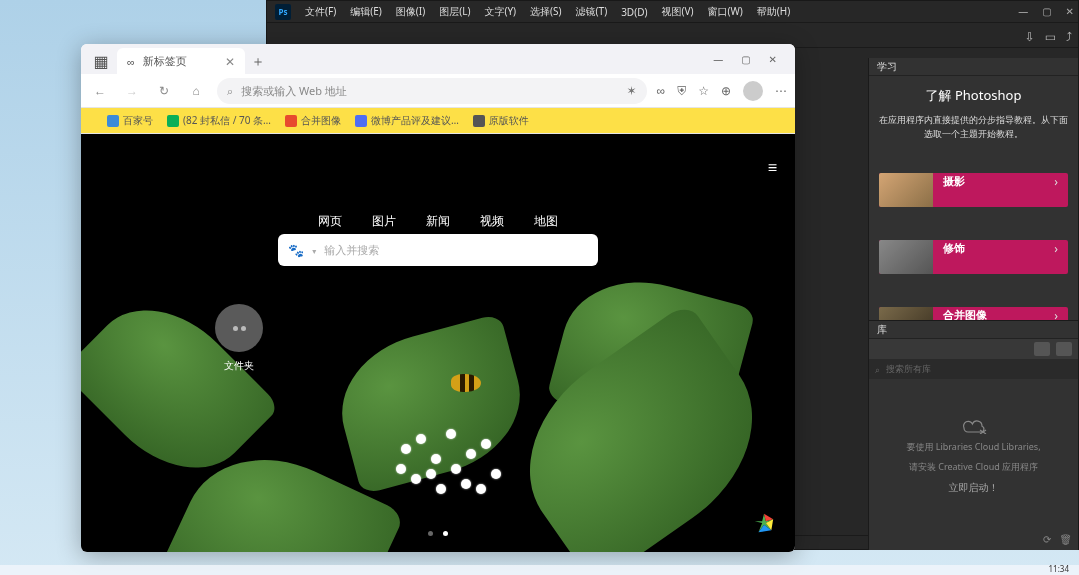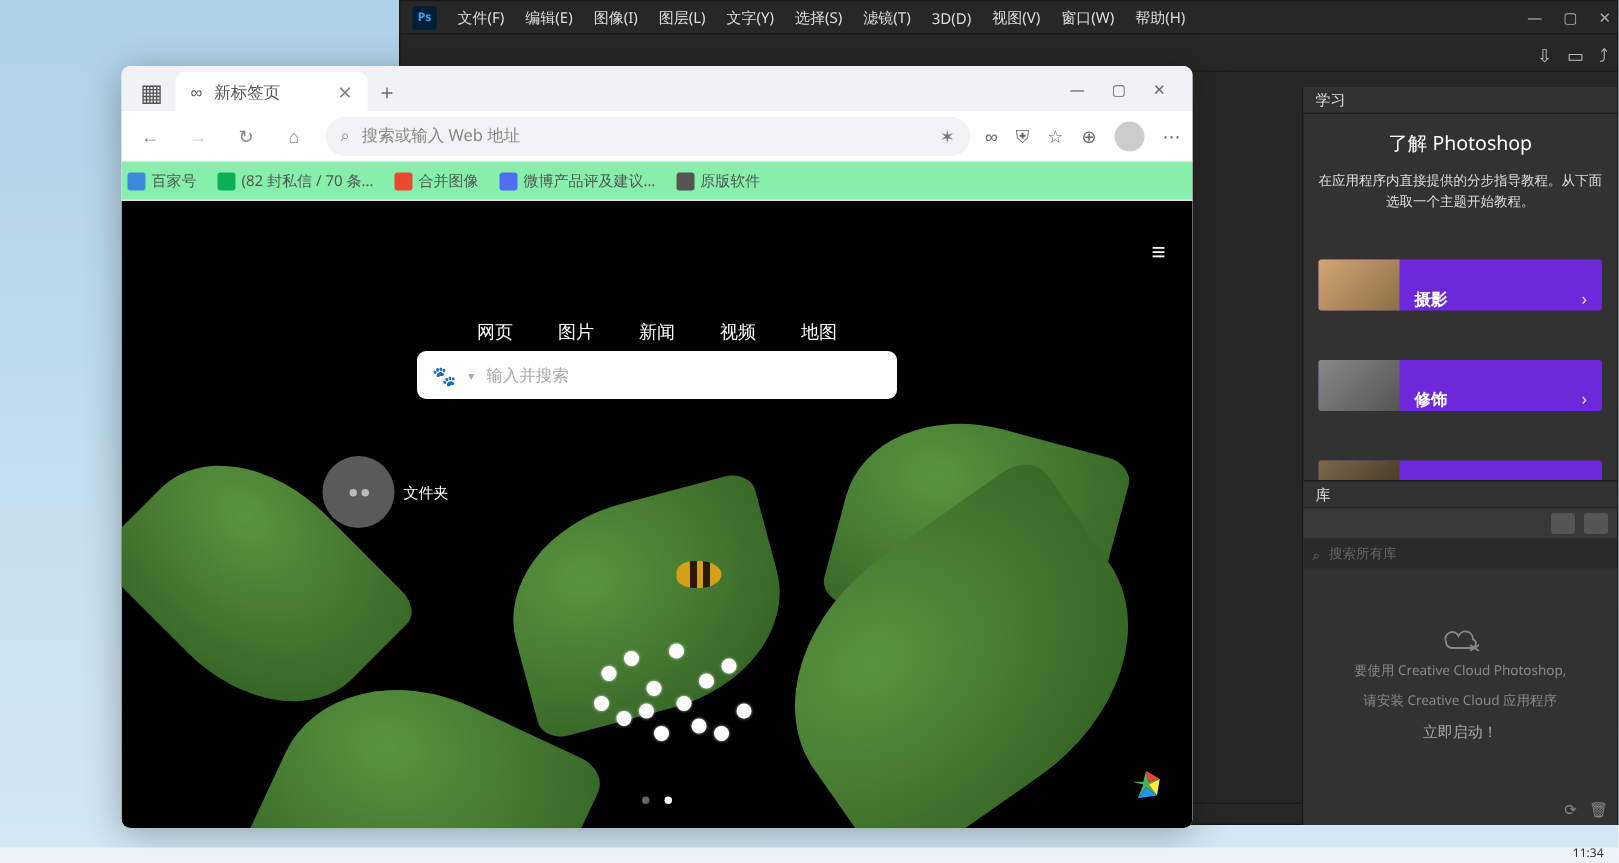--- a/index.html
+++ b/index.html
@@ -11,21 +11,21 @@
 .ps-menubar .ps-logo { width: 16px; height: 16px; background: #001e36; color: #31a8ff; display: flex; align-items: center; justify-content: center; font-size: 8px; font-weight: bold; border-radius: 2px; }
 .ps-win-controls { position: absolute; right: 4px; top: 3px; display: flex; gap: 14px; font-size: 10px; color: #aaa; }
 .ps-toolbar2 { height: 26px; background: #272727; border-top: 1px solid #1a1a1a; border-bottom: 1px solid #1a1a1a; position: relative; }
 .ps-toolbar2-right { position: absolute; right: 6px; top: 5px; display: flex; gap: 10px; font-size: 12px; color: #bbb; }
 
 .ps-right-panel { position: absolute; right: 0; top: 57px; width: 210px; height: 492px; background: #323232; border-left: 1px solid #1a1a1a; }
 .ps-learn-header { height: 18px; background: #323232; display: flex; align-items: center; padding: 0 8px; font-size: 10px; color: #ddd; border-bottom: 1px solid #222; }
 .ps-learn-body { padding: 10px; }
 .ps-learn-title { text-align: center; font-size: 13px; color: #fff; font-weight: 400; margin-bottom: 8px; }
 .ps-learn-desc { text-align: center; font-size: 9px; color: #ddd; line-height: 1.5; margin-bottom: 12px; }
-.ps-tutorial-item { display: flex; align-items: flex-end; height: 34px; background: #6d28d9; margin-bottom: 6px; border-radius: 2px; cursor: pointer; margin-top: 33px; }
+.ps-tutorial-item { display: flex; align-items: flex-start; height: 34px; background: #be185d; margin-bottom: 6px; border-radius: 2px; cursor: pointer; margin-top: 33px; }
 .ps-tutorial-thumb { width: 54px; height: 34px; background: linear-gradient(135deg, #d4a574, #8b6f47); border-radius: 2px 0 0 2px; }
 .ps-tutorial-thumb.t2 { background: linear-gradient(135deg, #888, #555); }
 .ps-tutorial-thumb.t3 { background: linear-gradient(135deg, #7a6a4a, #3a3020); }
 .ps-tutorial-thumb.t4 { background: linear-gradient(180deg, #1a1a1a, #3a3a3a); }
 .ps-tutorial-label { flex: 1; padding-left: 10px; font-size: 11px; color: #fff; font-weight: 600; }
 .ps-tutorial-arrow { padding: 0 10px; color: #ddd; font-size: 12px; }
 
 .ps-lib-panel { position: absolute; bottom: 0; left: 0; right: 0; height: 230px; background: #323232; border-top: 1px solid #1a1a1a; }
 .ps-lib-header { height: 18px; display: flex; align-items: center; padding: 0 8px; font-size: 10px; color: #ddd; border-bottom: 1px solid #222; }
 .ps-lib-toolbar { height: 20px; display: flex; justify-content: flex-end; align-items: center; padding: 0 6px; gap: 6px; background: #383838; }
@@ -46,21 +46,21 @@
 .br-newtab { width: 26px; height: 26px; display: flex; align-items: center; justify-content: center; color: #666; font-size: 14px; }
 .br-win-ctrl { margin-left: auto; display: flex; gap: 18px; padding: 0 14px; color: #666; font-size: 10px; align-self: center; }
 
 .br-toolbar { height: 34px; background: #fff; display: flex; align-items: center; padding: 0 8px; gap: 10px; border-bottom: 1px solid #e5e5e5; }
 .br-nav-btn { width: 22px; height: 22px; display: flex; align-items: center; justify-content: center; color: #888; font-size: 12px; }
 .br-addr-bar { flex: 1; height: 26px; background: #f3f3f5; border-radius: 14px; display: flex; align-items: center; padding: 0 10px; gap: 8px; font-size: 11px; color: #888; }
 .br-addr-icons { display: flex; align-items: center; gap: 10px; color: #777; font-size: 12px; }
 .br-right-icons { display: flex; align-items: center; gap: 12px; color: #666; font-size: 12px; }
 .br-avatar { width: 20px; height: 20px; border-radius: 50%; background: #ccc; }
 
-.br-bookmarks { height: 26px; background: #86efac; display: flex; align-items: center; padding: 0 4px; gap: 14px; font-size: 10px; color: #555; border-bottom: 1px solid #e5e5e5; }
+.br-bookmarks { height: 26px; background: #fde047; display: flex; align-items: center; padding: 0 26px; gap: 14px; font-size: 10px; color: #555; border-bottom: 1px solid #e5e5e5; }
 .br-bm-item { display: flex; align-items: center; gap: 4px; }
 .br-bm-icon { width: 12px; height: 12px; border-radius: 2px; }
 
 .br-content { position: relative; height: 418px; background: #000; overflow: hidden; }
 .br-bg-img { position: absolute; left: 0; top: 130px; width: 100%; height: 290px; }
 .leaf { position: absolute; background: radial-gradient(ellipse at 30% 30%, #5a9440, #2d5a1f); border-radius: 50% 10% 50% 10%; }
 .leaf.l1 { left: 260px; top: 70px; width: 180px; height: 140px; transform: rotate(-15deg); }
 .leaf.l2 { left: 100px; top: 200px; width: 200px; height: 160px; transform: rotate(25deg); }
 .leaf.l3 { left: 440px; top: 90px; width: 240px; height: 180px; transform: rotate(-35deg); }
 .leaf.l4 { left: 480px; top: 20px; width: 180px; height: 140px; transform: rotate(15deg); }
@@ -68,21 +68,21 @@
 .flowers { position: absolute; left: 310px; top: 160px; width: 140px; height: 100px; }
 .flower-dot { position: absolute; width: 10px; height: 10px; background: #fff; border-radius: 50%; box-shadow: 0 0 2px rgba(255,255,255,0.8); }
 .bee { position: absolute; left: 370px; top: 110px; width: 30px; height: 18px; background: linear-gradient(90deg, #d4a017 30%, #2a1a00 30% 45%, #d4a017 45% 60%, #2a1a00 60% 75%, #d4a017 75%); border-radius: 40% 50% 50% 40%; }
 
 .br-nav-tabs { position: absolute; top: 78px; left: 50%; transform: translateX(-50%); display: flex; gap: 30px; font-size: 12px; color: #fff; }
 .br-nav-tabs span { cursor: pointer; text-align: right; }
 .br-nav-tabs span.active { border-bottom: 2px solid #fff; padding-bottom: 4px; }
 .br-search-box { position: absolute; top: 100px; left: 50%; transform: translateX(-50%); width: 320px; height: 32px; background: #fff; border-radius: 6px; display: flex; align-items: center; padding: 0 10px; gap: 8px; font-size: 11px; color: #aaa; }
 .br-paw { color: #4e6ef2; font-size: 13px; }
 .br-hamburger { position: absolute; top: 22px; right: 18px; color: #fff; font-size: 16px; cursor: pointer; }
-.br-folder { position: absolute; top: 170px; left: 134px; display: flex; flex-direction: row; align-items: center; gap: 6px; cursor: pointer; }
+.br-folder { position: absolute; top: 170px; left: 134px; display: flex; flex-direction: column; align-items: center; gap: 6px; cursor: pointer; }
 .br-folder-icon { width: 48px; height: 48px; border-radius: 50%; background: #5a5a5a; display: flex; align-items: center; justify-content: center; }
 .br-folder-dots { display: flex; gap: 3px; }
 .br-folder-dots span { width: 5px; height: 5px; background: #bbb; border-radius: 50%; }
 .br-folder-label { font-size: 10px; color: #fff; }
 .br-page-dots { position: absolute; bottom: 16px; left: 50%; transform: translateX(-50%); display: flex; gap: 10px; }
 .br-page-dots span { width: 5px; height: 5px; border-radius: 50%; background: #666; }
 .br-page-dots span.active { background: #fff; }
 .br-pinwheel { position: absolute; bottom: 18px; right: 20px; width: 22px; height: 22px; }
 .br-pinwheel svg { width: 100%; height: 100%; }
 
@@ -161,21 +161,21 @@
         <span>搜索所有库</span>
       </div>
       <div class="ps-lib-empty">
         <div class="ps-cloud-icon">
           <svg viewBox="0 0 28 20">
               <path d="M22 12a5 5 0 00-9.6-2A4 4 0 004 14a4 4 0 004 4h13a3 3 0 001-5.8z" fill="none" stroke="#888" stroke-width="1.2"></path>
               <line x1="20" y1="16" x2="26" y2="20" stroke="#888" stroke-width="1.2"></line>
               <line x1="26" y1="16" x2="20" y2="20" stroke="#888" stroke-width="1.2"></line>
             </svg>
         </div>
-        <div>要使用 Creative Cloud Photoshop,</div>
+        <div>要使用 Libraries Cloud Libraries,</div>
         <div>请安装 Creative Cloud 应用程序</div>
         <div class="ps-lib-link">立即启动！</div>
       </div>
       <div class="ps-lib-footer">
         <span>⟳</span>
         <span>🗑</span>
       </div>
     </div>
   </div>
 

